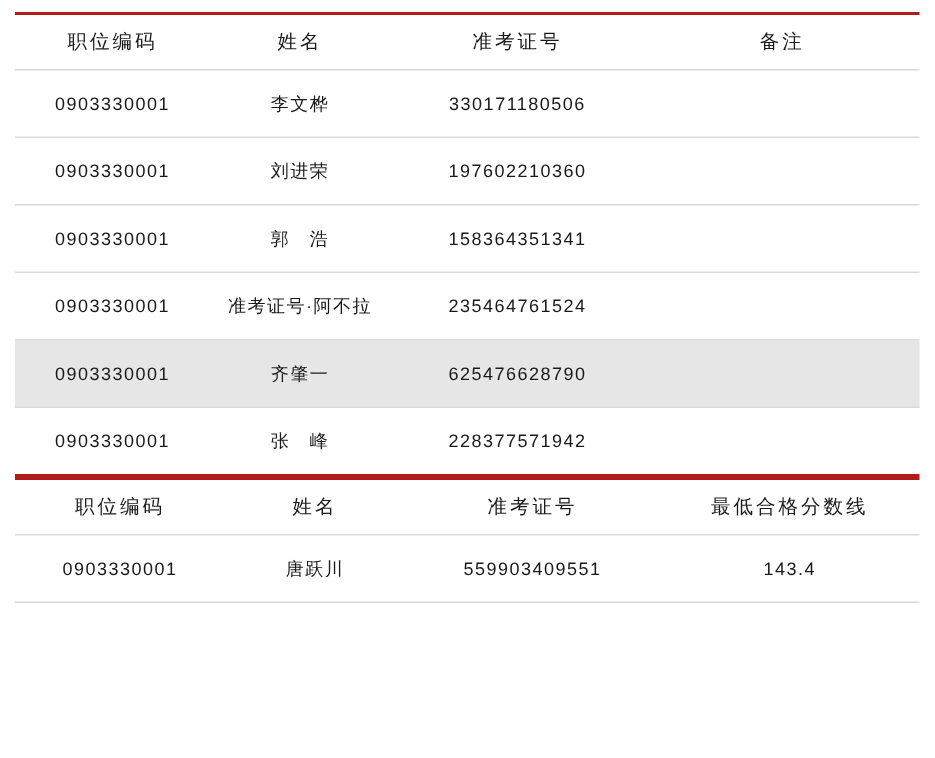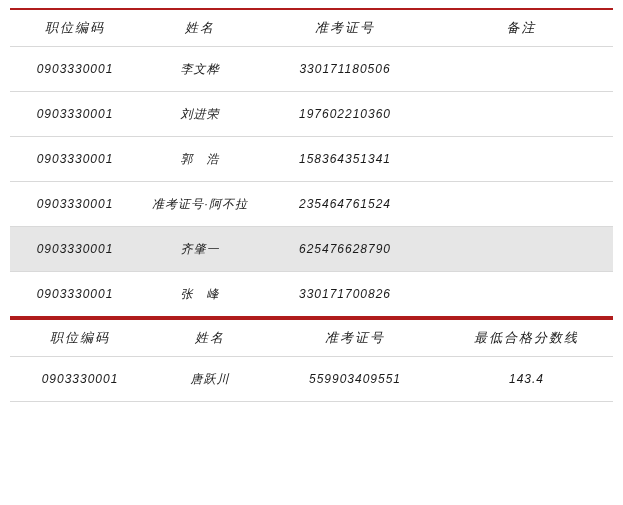--- a/index.html
+++ b/index.html
@@ -34,21 +34,20 @@
   table.doc-table td, table.doc-table th {
     border: 1px solid #d9d9d9;
     border-left: none;
     border-right: none;
     text-align: center;
     vertical-align: middle;
     font-weight: normal;
     font-size: 12px;
     color: #1a1a1a;
     padding: 0;
-    font-style: italic;
   }
   table.doc-table tr.header-row th {
     height: 36px;
     font-size: 13px;
     letter-spacing: 2px;
     border-top: 2px solid #b01c1c;
     border-bottom: 1px solid #d9d9d9;
   }
   table.doc-table tr.data-row td {
     height: 44px;
@@ -134,21 +133,21 @@
       </tr>
       <tr class="data-row shaded">
         <td>0903330001</td>
         <td>齐肇一</td>
         <td>625476628790</td>
         <td></td>
       </tr>
       <tr class="data-row last-row">
         <td>0903330001</td>
         <td>张　峰</td>
-        <td>330171700826</td>
+        <td>228377571942</td>
         <td></td>
       </tr>
     </tbody>
   </table>
 
 
   <table class="doc-table second">
     <colgroup>
       <col class="col2-code">
         <col class="col2-name">

